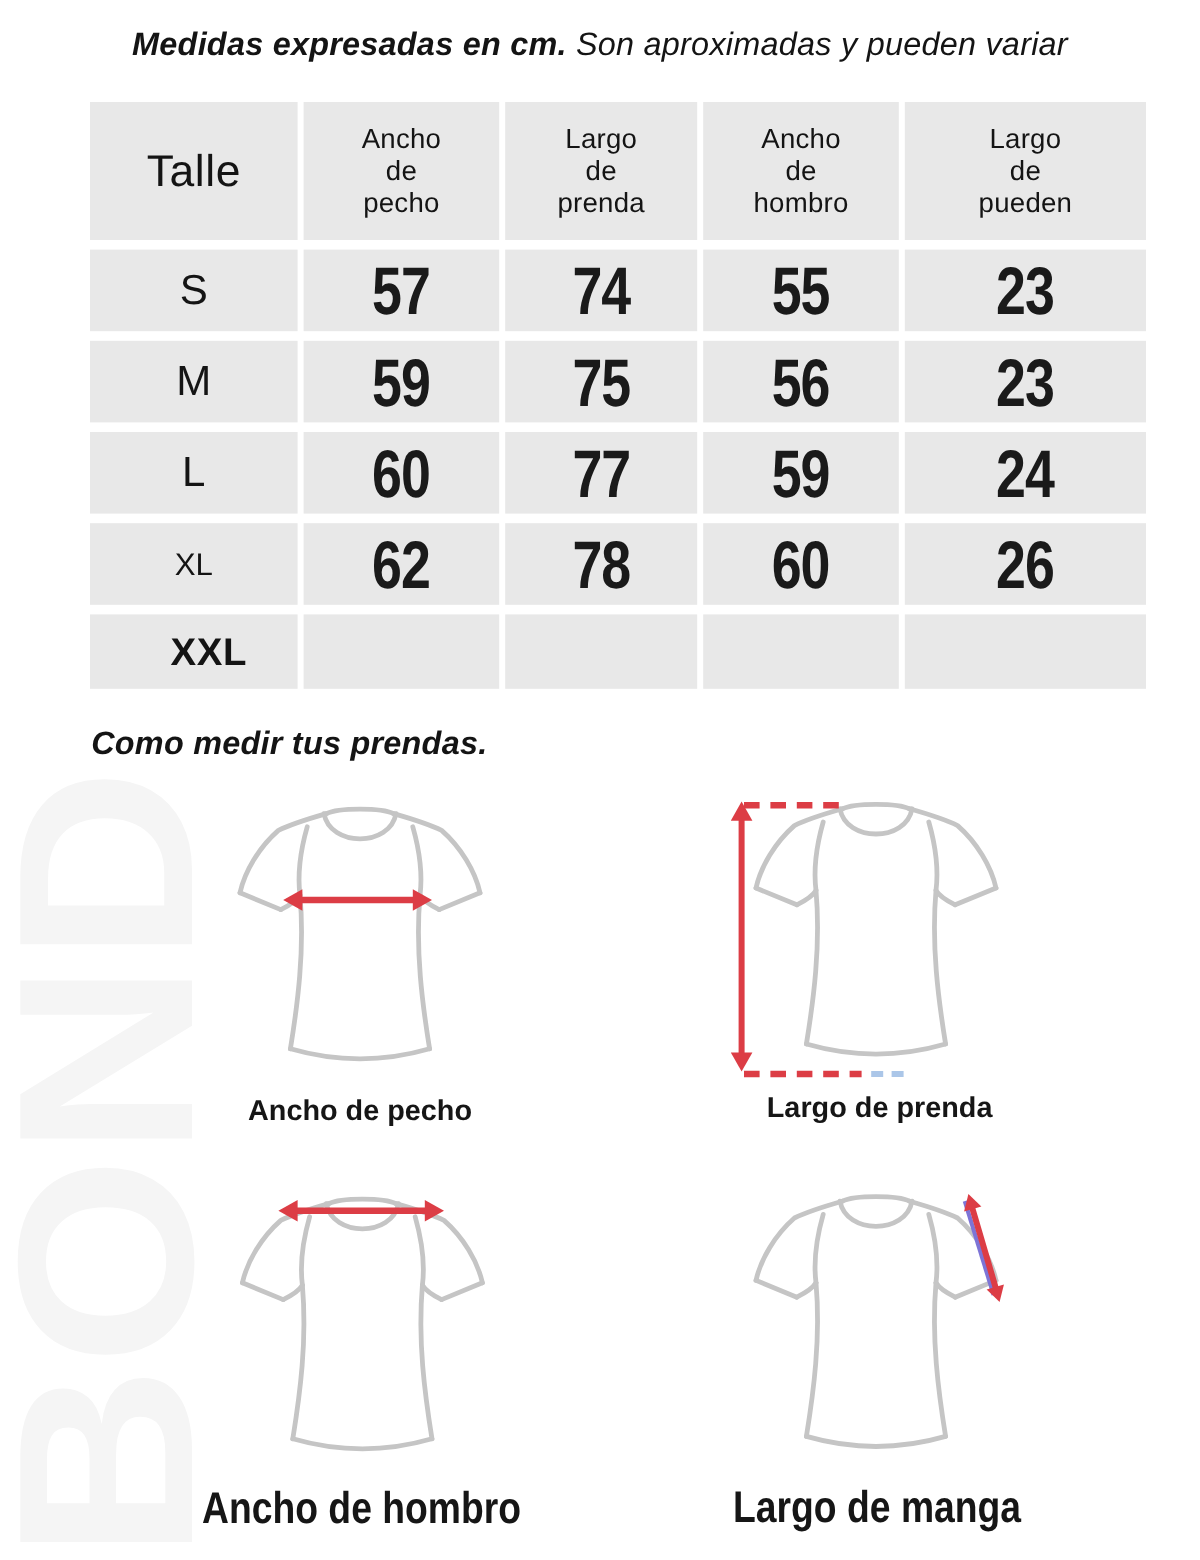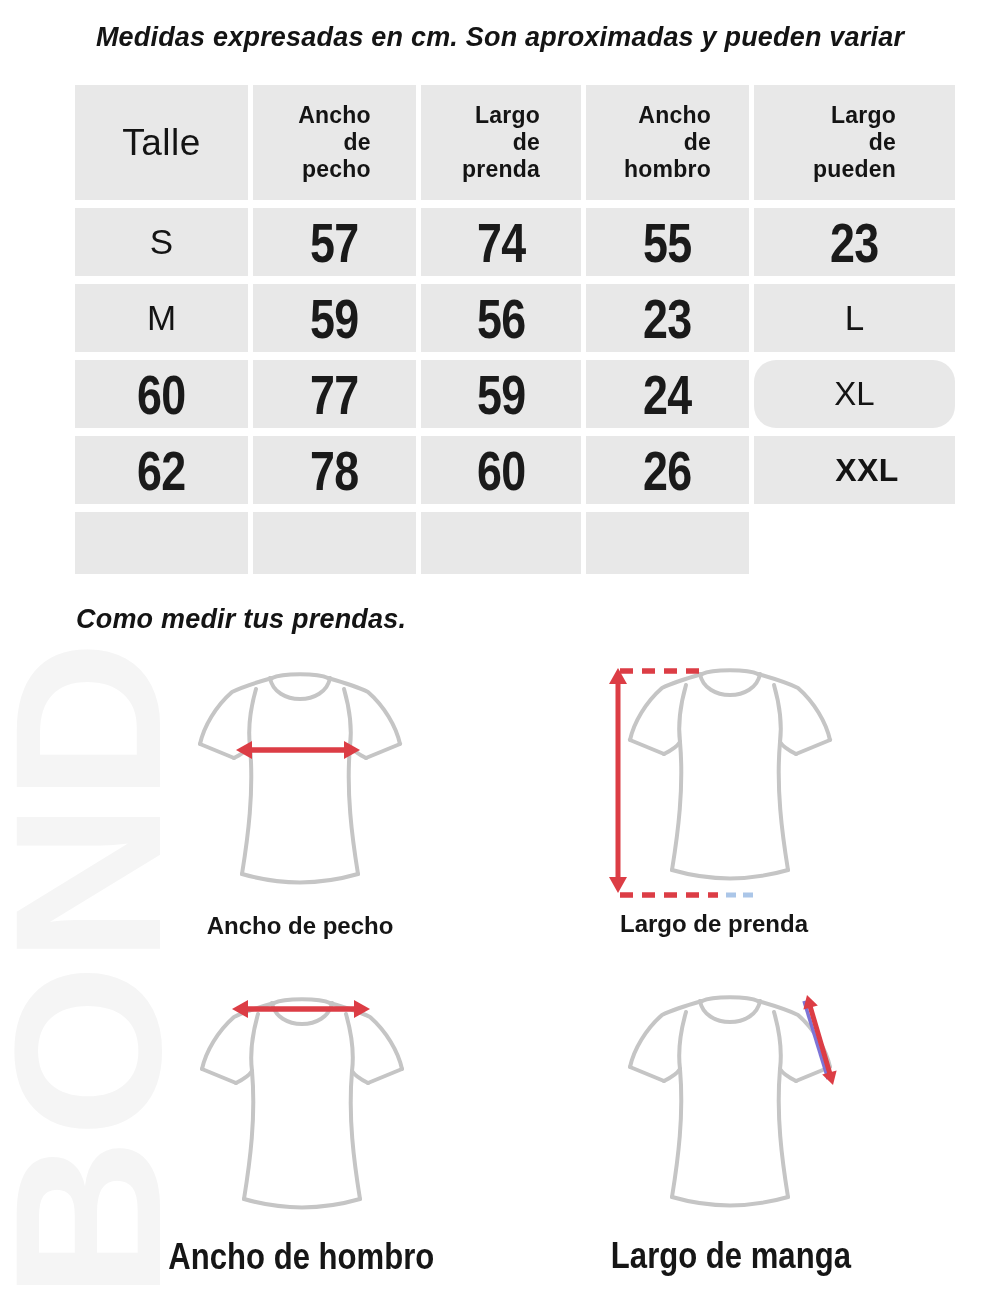--- a/index.html
+++ b/index.html
@@ -9,37 +9,37 @@
     font-family:"Liberation Sans", sans-serif;
     color:#141414;
   }
   
   .title{
     position:absolute;top:22px;left:0;width:1000px;
     text-align:center;font-size:27px;font-style:italic;
     letter-spacing:0.2px;white-space:nowrap;
   }
   .title .em{font-weight:700;}
-  .title .note{font-weight:700;margin-top:36px;}
+  .title .note{font-weight:400;margin-top:36px;}
   
   .size-table{
     position:absolute;left:75px;top:85px;width:880px;
     display:grid;
     grid-template-columns:173px 163px 160px 163px 201px;
     grid-template-rows:115px 68px 68px 68px 68px 62px;
     gap:8px 5px;
   }
   .cell{
     background:#e8e8e8;
     display:flex;align-items:center;justify-content:center;
   }
   .cell.head-size{font-size:37px;font-weight:400;letter-spacing:0.5px;}
-  .head-lines{font-size:23px;font-weight:700;line-height:1.16;text-align:right;letter-spacing:0.2px;}
+  .head-lines{font-size:23px;font-weight:400;line-height:1.16;text-align:center;letter-spacing:0.2px;}
   .lbl{font-size:35px;font-weight:400;}
-  .lbl-xl{font-size:33px;font-weight:400;border-radius:22px;}
+  .lbl-xl{font-size:26px;font-weight:400;}
   .lbl-xxl{font-size:32px;font-weight:700;letter-spacing:0.5px;padding-left:25px;}
   .num{
     font-size:56px;font-weight:700;color:#1a1a1a;
     display:inline-block;transform:scaleX(0.8);transform-origin:center;
     letter-spacing:-1px;
   }
   
   .section-heading{
     position:absolute;left:76px;top:604px;
     font-size:27px;font-weight:700;font-style:italic;letter-spacing:0.2px;
@@ -135,20 +135,23 @@
     </div>
   <div class="cell">
       <span class="num">23</span>
     </div>
 
   <div class="cell lbl">M</div>
   <div class="cell">
       <span class="num">59</span>
     </div>
   <div class="cell">
+      <span class="num">75</span>
+    </div>
+  <div class="cell">
       <span class="num">56</span>
     </div>
   <div class="cell">
       <span class="num">23</span>
     </div>
 
   <div class="cell lbl">L</div>
   <div class="cell">
       <span class="num">60</span>
     </div>
@@ -207,21 +210,21 @@
   <use href="#tee" transform="translate(14,0)"></use>
   <g fill="#dc3d45" stroke="#dc3d45">
     <line x1="12" y1="24" x2="12" y2="221" stroke-width="5" stroke-linecap="round"></line>
     <polygon points="12,10 3,26 21,26" stroke="none"></polygon>
     <polygon points="12,235 3,219 21,219" stroke="none"></polygon>
     <path d="M14,13 H100" fill="none" stroke-width="5.5" stroke-dasharray="13 9"></path>
     <path d="M14,237 H112" fill="none" stroke-width="5.5" stroke-dasharray="13 9"></path>
   </g>
   <path d="M120,237 H148" fill="none" stroke="#abc6e8" stroke-width="5" stroke-dasharray="10 7"></path>
 </svg>
-<div class="fig-label wide" style="left:564px;top:910px">Largo de prenda</div>
+<div class="fig-label wide" style="left:583px;top:910px">Largo de prenda</div>
 
 <svg class="fig-svg" style="left:192px;top:987px" width="220" height="245" viewBox="0 0 220 245">
   <use href="#tee"></use>
   <g fill="#dc3d45" stroke="#dc3d45">
     <line x1="52" y1="22" x2="166" y2="22" stroke-width="5.5" stroke-linecap="round"></line>
     <polygon points="40,22 56,13 56,31" stroke="none"></polygon>
     <polygon points="178,22 162,13 162,31" stroke="none"></polygon>
   </g>
 </svg>
 <div class="fig-label cond" style="left:143px;top:1236px"><span class="sq">Ancho de hombro</span></div>

